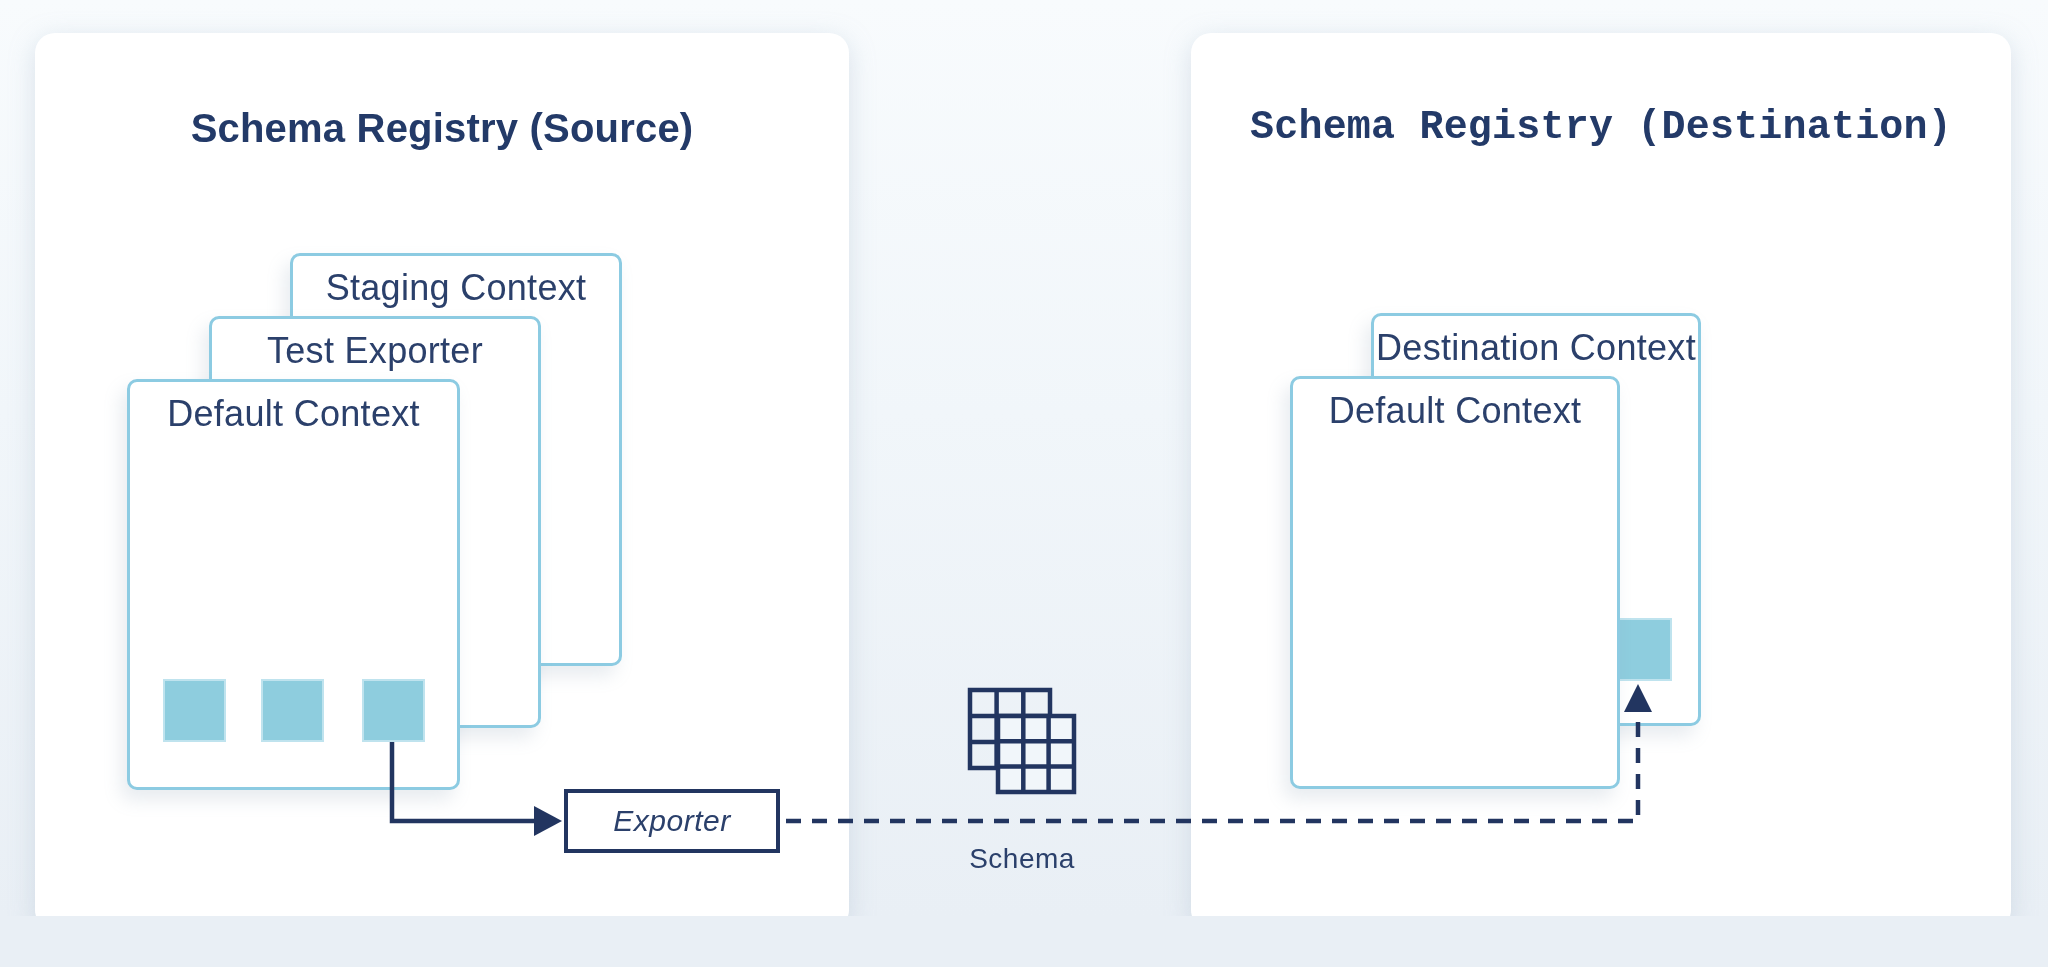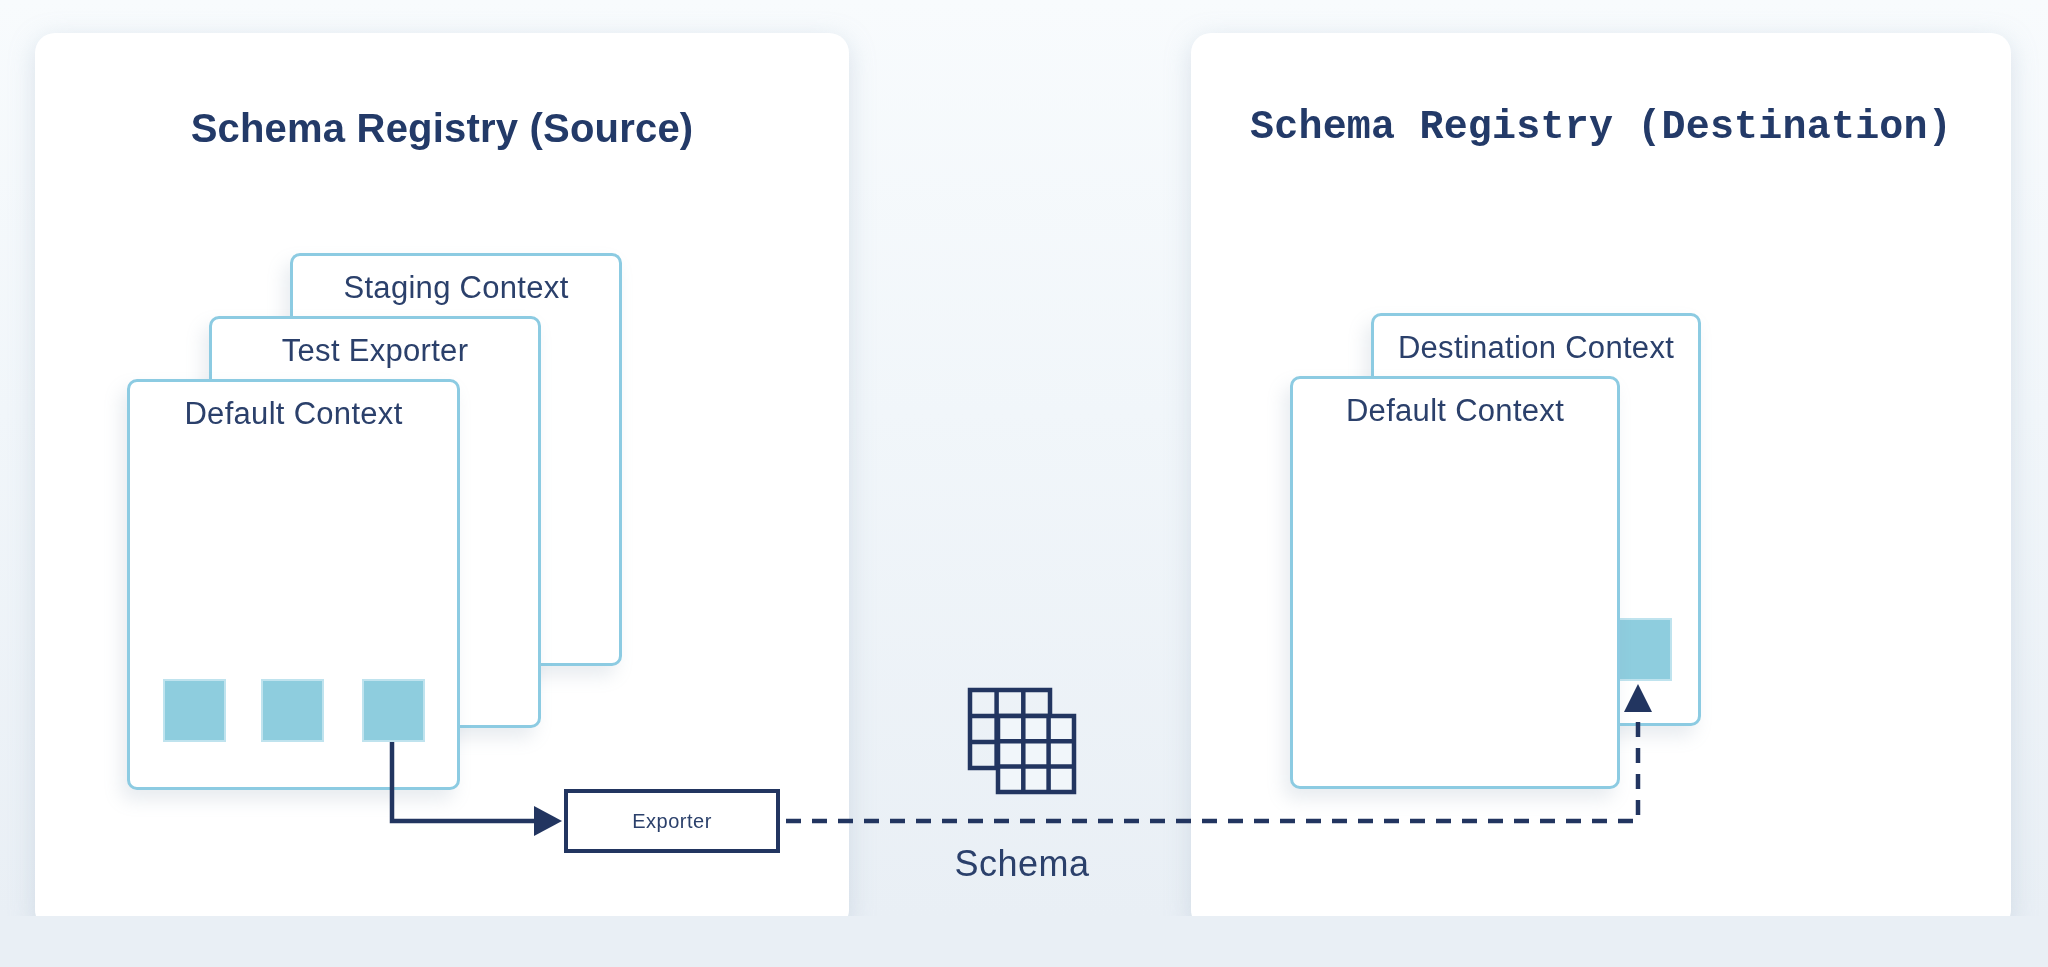--- a/index.html
+++ b/index.html
@@ -23,40 +23,40 @@
     position:absolute;background:#ffffff;border:3px solid #8ccbe2;border-radius:10px;
     box-shadow:-6px 10px 18px rgba(130,150,170,0.18);box-sizing:border-box;
   }
   .card-staging{left:290px;top:253px;width:332px;height:413px;z-index:3;}
   .card-test{left:209px;top:316px;width:332px;height:412px;z-index:4;}
   .card-default-src{left:127px;top:379px;width:333px;height:411px;z-index:5;}
   .card-dest-context{left:1371px;top:313px;width:330px;height:413px;z-index:3;}
   .card-default-dest{left:1290px;top:376px;width:330px;height:413px;z-index:5;}
   .card-label{
     position:absolute;top:13px;left:0;right:0;text-align:center;
-    font-size:31px;color:#2b406b;letter-spacing:.3px;line-height:38px;
+    font-size:36px;color:#2b406b;letter-spacing:.3px;line-height:38px;
   }
   .schema-square{
     position:absolute;width:63px;height:63px;background:#8ecdde;
     border:2px solid #bfe3ee;box-sizing:border-box;
   }
   .sq-src-1{left:163px;top:679px;z-index:6;}
   .sq-src-2{left:261px;top:679px;z-index:6;}
   .sq-src-3{left:362px;top:679px;z-index:6;}
   .sq-dest{left:1609px;top:618px;z-index:4;}
   .exporter-box{
     position:absolute;left:564px;top:789px;width:216px;height:64px;z-index:8;
     background:#ffffff;border:4px solid #223560;box-sizing:border-box;
     display:flex;align-items:center;justify-content:center;
   }
-  .exporter-label{font-size:20px;color:#2b406b;letter-spacing:.5px;}
+  .exporter-label{font-size:30px;color:#2b406b;letter-spacing:.5px;font-style:italic;}
   .overlay{position:absolute;left:0;top:0;z-index:9;pointer-events:none;}
   .schema-caption{
     position:absolute;left:922px;top:843px;width:200px;z-index:9;
-    text-align:center;font-size:36px;color:#2b406b;letter-spacing:.5px;
+    text-align:center;font-size:28px;color:#2b406b;letter-spacing:.5px;
   }
 </style>
 </head>
 <body>
 
 <div class="stage">
 
   <section class="panel left">
     <h2 class="panel-title">Schema Registry (Source)</h2>
   </section>

